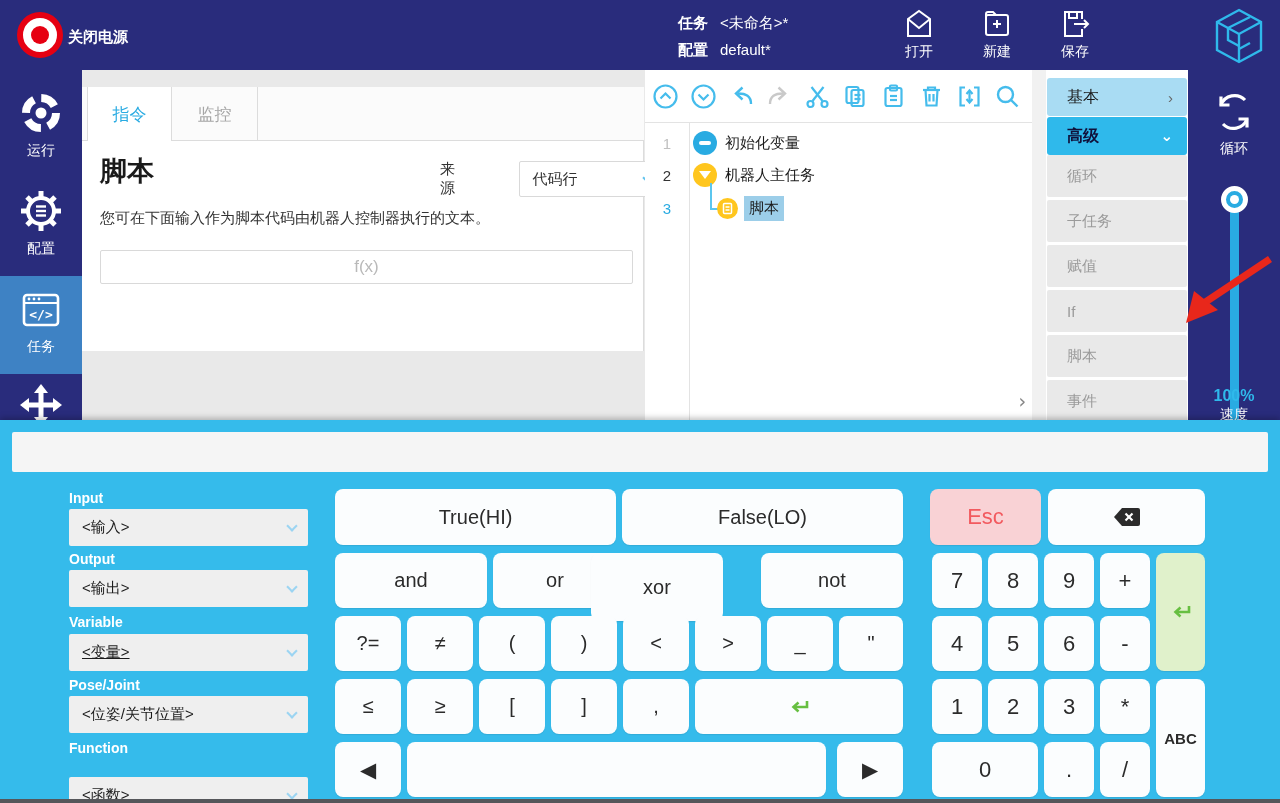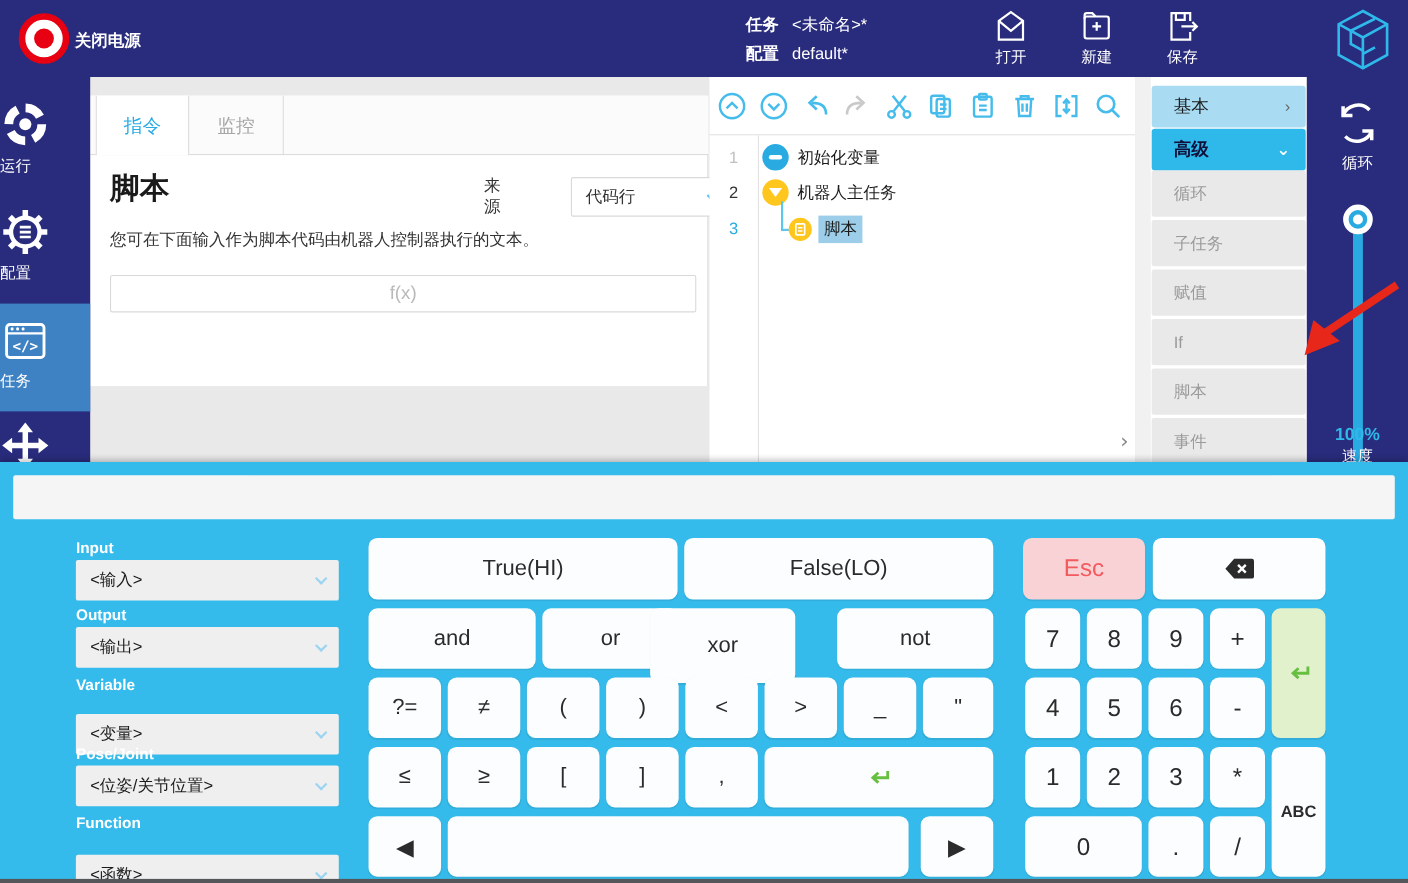--- a/index.html
+++ b/index.html
@@ -14,21 +14,21 @@
   .task-info { position:absolute; left:678px; top:9px; color:#fff; font-size:15px; line-height:27px; }
   .task-info .row span.lbl { font-weight:bold; margin-right:12px; }
   .tb-actions { position:absolute; left:880px; top:7px; display:flex; }
   .tb-action { width:78px; display:flex; flex-direction:column; align-items:center; color:#fff; cursor:pointer; }
   .tb-action svg { width:34px; height:34px; }
   .tb-action .lbl { font-size:14px; margin-top:2px; }
   .brand-logo { position:absolute; left:1212px; top:7px; }
 
   
   .sidebar { position:absolute; left:0; top:70px; width:82px; height:733px; background:#292C7C; z-index:4; }
-  .side-item { width:82px; display:flex; flex-direction:column; color:#fff; cursor:pointer; position:absolute; }
+  .side-item { width:82px; display:flex; flex-direction:column; align-items:center; color:#fff; cursor:pointer; position:absolute; }
   .side-item .lbl { font-size:14px; margin-top:6px; }
   .side-item.active { background:#3E82C4; }
 
   
   .main-panel { position:absolute; left:82px; top:87px; width:562px; height:264px; background:#fff; border-right:1px solid #DCDCDC; }
   .tabbar { position:absolute; left:0; top:0; width:562px; height:54px; background:#FBFBFB; border-bottom:1px solid #DCDCDC; }
   .tab { position:absolute; top:0; height:54px; display:flex; align-items:center; justify-content:center; font-size:17px; cursor:pointer; }
   .tab1 { left:5px; width:85px; border-left:1px solid #DCDCDC; border-right:1px solid #DCDCDC; color:#29ABE2; background:#fff; }
   .tab2 { left:90px; width:86px; border-right:1px solid #DCDCDC; color:#A6A6A6; }
   .panel-title { position:absolute; left:18px; top:66px; font-size:27px; font-weight:bold; color:#1a1a1a; }
@@ -324,21 +324,21 @@
   <div class="sel-box" style="top:89px;">
       <span>&lt;输入&gt;</span>
       <span class="chev"></span>
     </div>
   <div class="sel-lbl" style="top:131px;">Output</div>
   <div class="sel-box" style="top:150px;">
       <span>&lt;输出&gt;</span>
       <span class="chev"></span>
     </div>
   <div class="sel-lbl" style="top:194px;">Variable</div>
-  <div class="sel-box" style="top:229px;">
+  <div class="sel-box" style="top:214px;text-decoration:underline;">
       <span>&lt;变量&gt;</span>
       <span class="chev"></span>
     </div>
   <div class="sel-lbl" style="top:257px;">Pose/Joint</div>
   <div class="sel-box" style="top:276px;">
       <span>&lt;位姿/关节位置&gt;</span>
       <span class="chev"></span>
     </div>
   <div class="sel-lbl" style="top:320px;">Function</div>
   <div class="sel-box" style="top:357px;">

